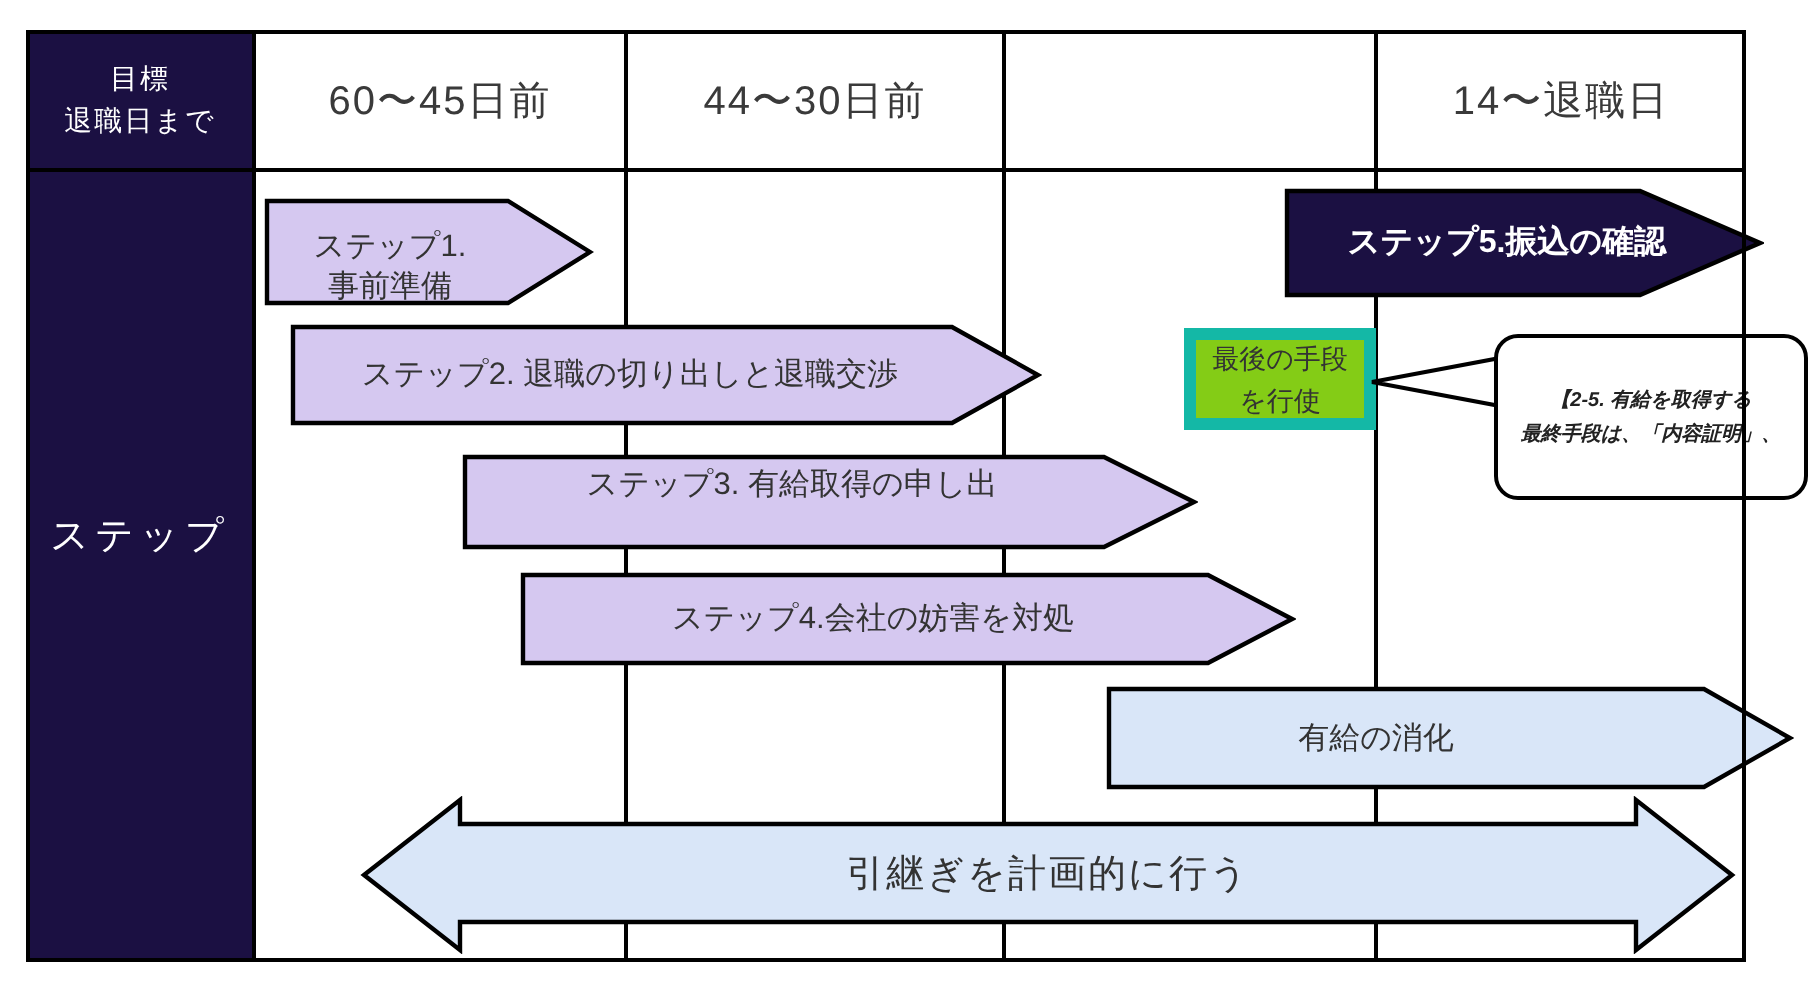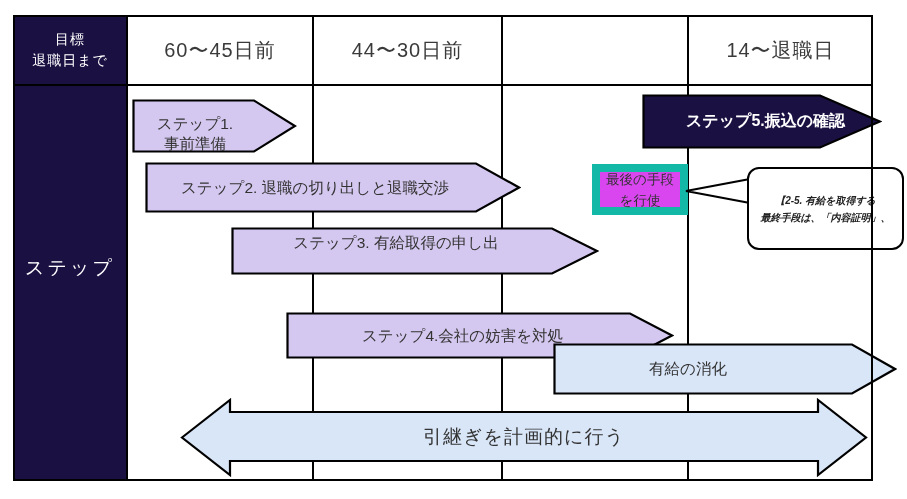--- a/index.html
+++ b/index.html
@@ -41,22 +41,22 @@
   .arrow-label-2l { flex-direction: column; }
   .step5-label { font-size: 16px; font-weight: bold; color: #ffffff; }
   .box-label { font-size: 13.5px; color: #333333; line-height: 21px; flex-direction: column; }
   .callout-label {
     font-size: 10px; font-weight: bold; color: #222222;
     line-height: 17px; flex-direction: column; text-align: center;
   }
   .yukyu-label { font-size: 15.5px; color: #333333; }
   .handover-label { font-size: 19px; color: #333333; letter-spacing: 1px; }
   .lastresort-box {
-    background: #d946ef;
-    border: 8px solid #14b8a6;
+    background: #84cc16;
+    border: 6px solid #14b8a6;
     justify-content: center;
   }
   .callout-bubble {
     background: #ffffff;
     border: 2px solid #000000;
     border-radius: 12px;
   }
   svg { display: block; }
 </style>
 </head>
@@ -98,21 +98,21 @@
     <div class="abs flexc arrow-label arrow-label-2l" style="left:0; top:0; width:126px; height:70px;">
       <span>ステップ1.</span>
       <span>事前準備</span>
     </div>
   </div>
 
   <div class="abs" style="left:642px; top:94px; width:240px; height:55px;">
     <svg width="240" height="55" viewBox="0 0 240 55">
       <polygon points="1.5,1.5 178,1.5 238,27.5 178,53.5 1.5,53.5" fill="#1b1042" stroke="#000000" stroke-width="2.2"></polygon>
     </svg>
-    <div class="abs flexc step5-label" style="left:16px; top:0; width:215px; height:55px;">
+    <div class="abs flexc step5-label" style="left:4px; top:0; width:215px; height:55px;">
       <span>ステップ5.振込の確認</span>
     </div>
   </div>
 
   <div class="abs" style="left:145px; top:162px; width:376px; height:51px;">
     <svg width="376" height="51" viewBox="0 0 376 51">
       <polygon points="1.5,1.5 331,1.5 374,25.5 331,49.5 1.5,49.5" fill="#d5c8f0" stroke="#000000" stroke-width="2.2"></polygon>
     </svg>
     <div class="abs flexc arrow-label" style="left:0; top:0; width:340px; height:51px;">
       <span>ステップ2. 退職の切り出しと退職交渉</span>
@@ -135,21 +135,21 @@
 
   <div class="abs" style="left:231px; top:227px; width:368px; height:48px;">
     <svg width="368" height="48" viewBox="0 0 368 48">
       <polygon points="1.5,1.5 321,1.5 366,24 321,46.5 1.5,46.5" fill="#d5c8f0" stroke="#000000" stroke-width="2.2"></polygon>
     </svg>
     <div class="abs flexc arrow-label" style="left:0; top:0; width:330px; height:32px;">
       <span>ステップ3. 有給取得の申し出</span>
     </div>
   </div>
 
-  <div class="abs" style="left:286px; top:286px; width:388px; height:47px;margin-top:26px;">
+  <div class="abs" style="left:260px; top:286px; width:388px; height:47px;">
     <svg width="388" height="47" viewBox="0 0 388 47">
       <polygon points="1.5,1.5 344,1.5 386,23.5 344,45.5 1.5,45.5" fill="#d5c8f0" stroke="#000000" stroke-width="2.2"></polygon>
     </svg>
     <div class="abs flexc arrow-label" style="left:0; top:0; width:353px; height:47px;">
       <span>ステップ4.会社の妨害を対処</span>
     </div>
   </div>
 
   <div class="abs" style="left:534px; top:343px; width:344px; height:52px;padding-left:19px;">
     <svg width="344" height="52" viewBox="0 0 344 52">

